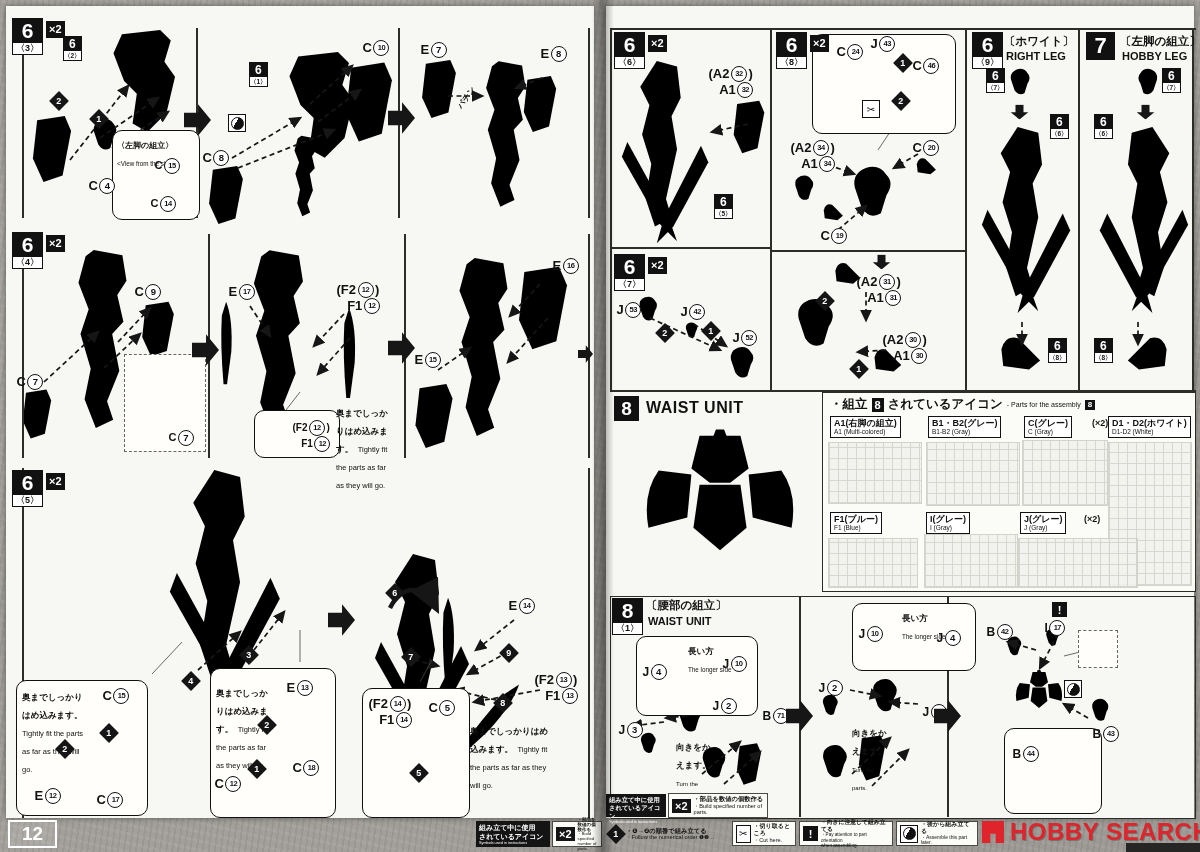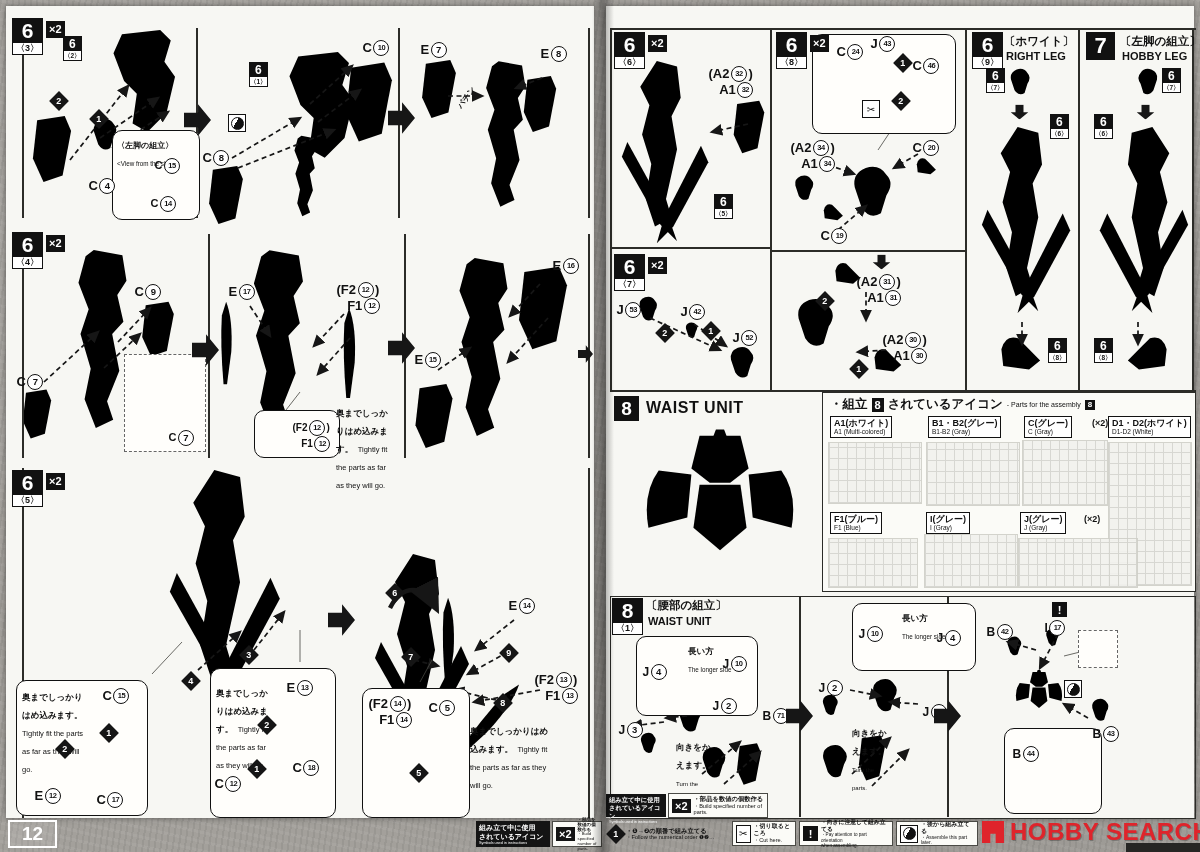--- a/index.html
+++ b/index.html
@@ -810,21 +810,21 @@
 
   <div class="frame abs" style="left:216px;top:386px;width:372px;height:198px;background:#fbfbf7"></div>
   <div class="pb-title abs" style="left:224px;top:390px">
     <span class="pb-jp">・組立</span>
     <span class="pb-n">8</span>
     <span class="pb-jp">されているアイコン</span>
     <span class="pb-en">- Parts for the assembly</span>
     <span class="pb-n" style="font-size:8px;line-height:10px">8</span>
   </div>
   <div class="rlab abs" style="left:224px;top:410px">
-    <span class="jp">A1(ホワイト)</span>
+    <span class="jp">A1(右脚の組立)</span>
       <span class="en">A1 (Multi-colored)</span>
   </div>
   <div class="rlab abs" style="left:322px;top:410px">
     <span class="jp">B1・B2(グレー)</span>
       <span class="en">B1-B2 (Gray)</span>
   </div>
   <div class="rlab abs" style="left:418px;top:410px">
     <span class="jp">C(グレー)</span>
       <span class="en">C (Gray)</span>
   </div>

